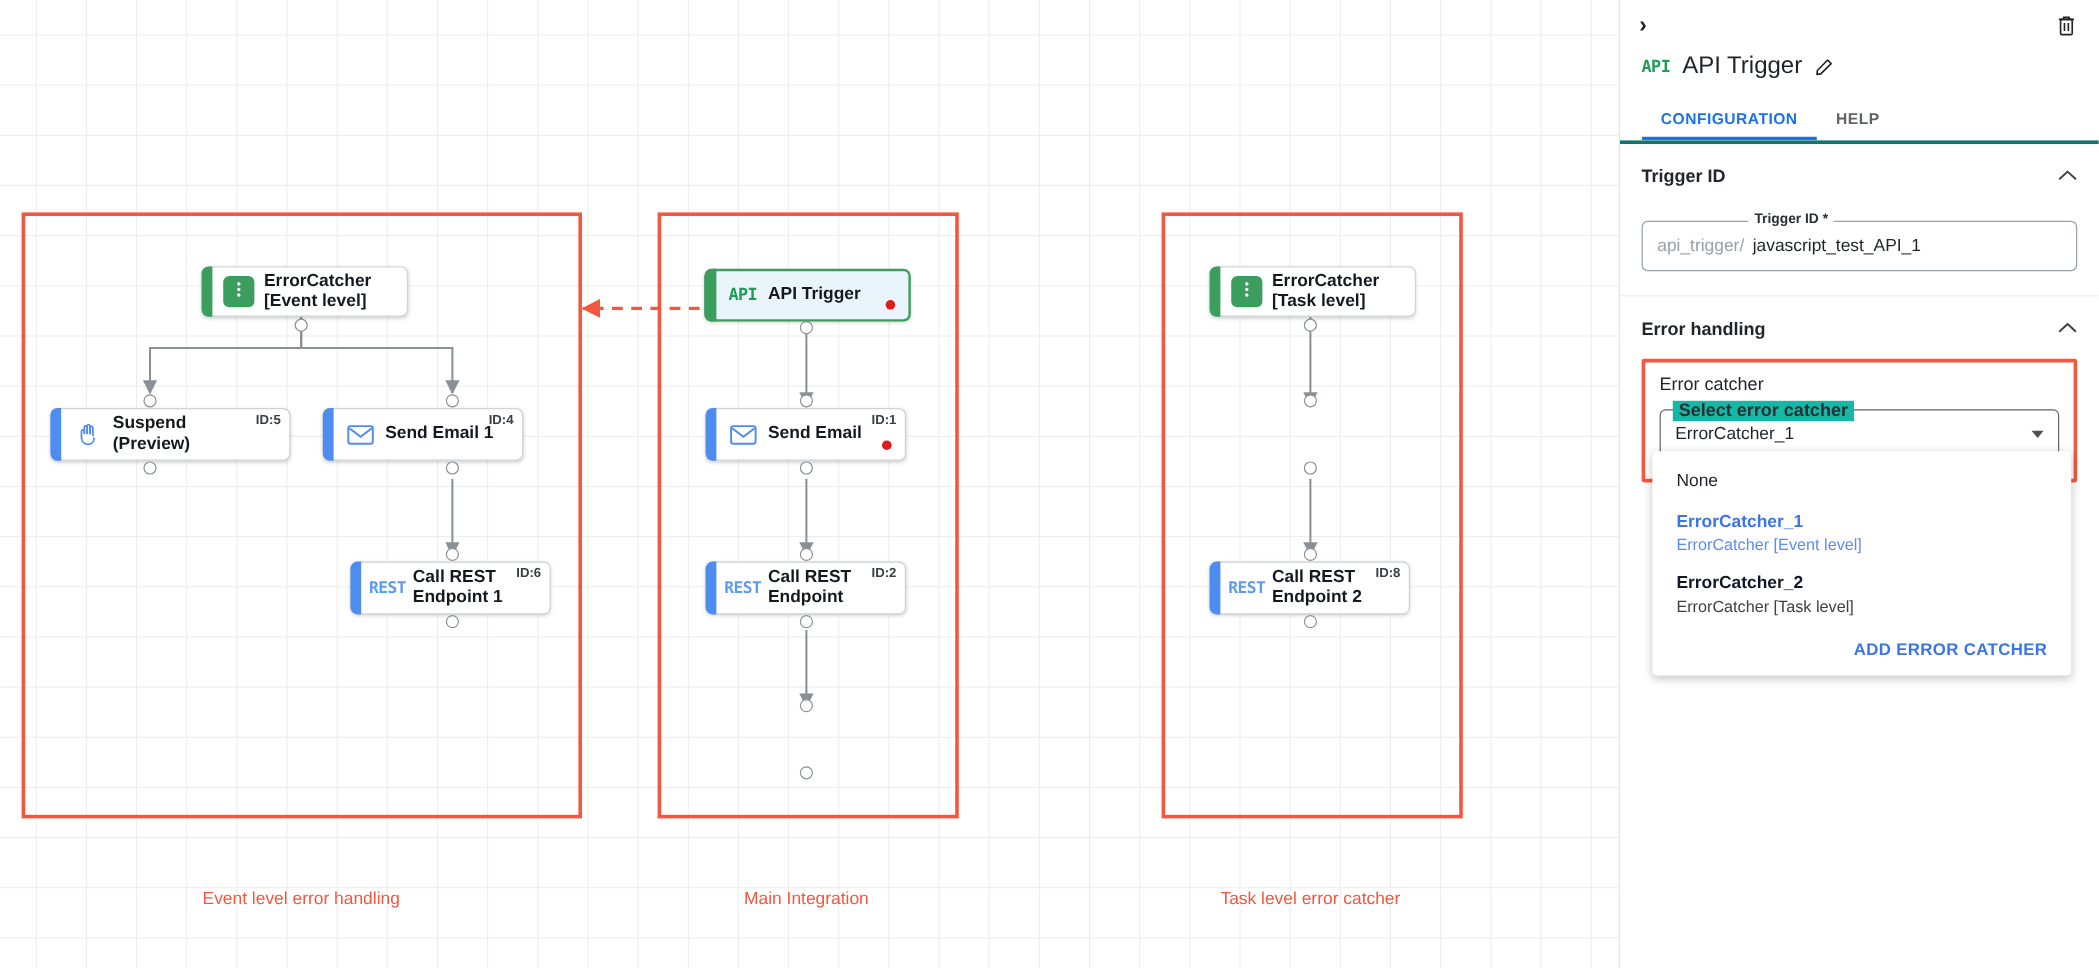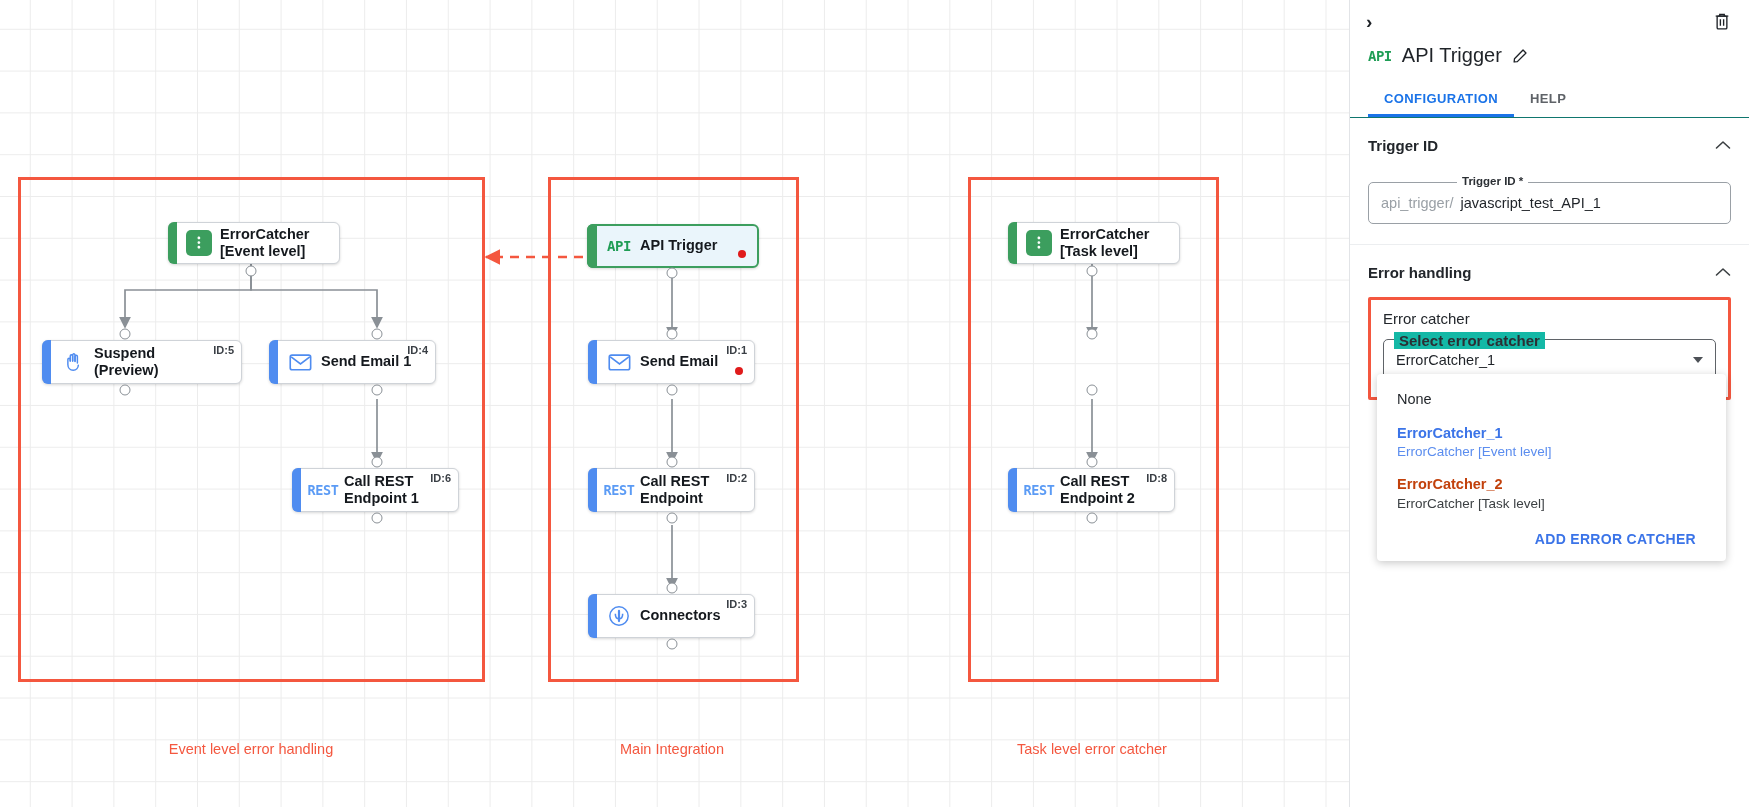--- a/index.html
+++ b/index.html
@@ -159,21 +159,21 @@
     display: flex; align-items: center; gap: 10px;
     padding: 2px 16px 10px 18px;
   }
   .panel-title {
     font-size: 20px; color: #1f2328; font-weight: 400;
   }
   .pencil { width: 16px; height: 16px; cursor: pointer; }
 
   .tabs {
     display: flex;
-    border-bottom: 1px solid #0f766e;
+    border-bottom: 3px solid #0f766e;
     padding-left: 18px;
     margin-top: 4px;
   }
   .tab {
     font-size: 13px; font-weight: 700;
     letter-spacing: .4px;
     padding: 10px 16px 11px 16px;
     color: #5f6368;
     cursor: pointer;
   }
@@ -248,30 +248,30 @@
   }
 
   
   .menu {
     position: absolute;
     left: 6px; right: 2px;
     top: 74px;
     background: #ffffff;
     box-shadow: 0 2px 8px rgba(0,0,0,.22);
     border-radius: 4px;
-    padding: 9px 10px 10px 0;
+    padding: 9px 0 10px 0;
     z-index: 30;
   }
   .menu-item { padding: 7px 20px; cursor: pointer; }
   .menu-item .mi-main { font-size: 14.5px; line-height: 1.35; }
   .menu-item .mi-sub  { font-size: 13.5px; line-height: 1.35; }
   .menu-item.plain   .mi-main { color: #1f2328; }
   .menu-item.sel     .mi-main { color: #3b74e8; font-weight: 700; }
   .menu-item.sel     .mi-sub  { color: #5b8def; }
-  .menu-item.normal  .mi-main { color: #c2410c; font-weight: 700; }
+  .menu-item.normal  .mi-main { color: #0f172a; font-weight: 700; }
   .menu-item.normal  .mi-sub  { color: #3c4043; }
   .menu-action {
     padding: 11px 20px 4px 20px;
     font-size: 14px; font-weight: 700;
     letter-spacing: .3px;
     color: #3b74e8;
     cursor: pointer;
     text-align: right;
   }
 </style>
@@ -397,32 +397,20 @@
       <div class="icon-box">
         <span class="rest-icon">REST</span>
       </div>
       <div class="label">Call REST
 Endpoint</div>
       <div class="idtag">ID:2</div>
     </div>
     <div class="port" style="left:672px; top:462px;"></div>
     <div class="port" style="left:672px; top:518px;"></div>
 
-    <div class="node blue" style="left:588px; top:594px; width:167px; height:44px;">
-      <div class="accent"></div>
-      <div class="icon-box">
-        <svg width="22" height="22" viewBox="0 0 24 24" fill="none" stroke="#4f8cf0" stroke-width="1.6">
-          <circle cx="12" cy="12" r="10"></circle>
-          <path d="M12 6.5 v11" stroke-width="2.4" stroke-linecap="round"></path>
-          <path d="M8 9.5 c0 4 1.6 5.6 4 5.6 s4-1.6 4-5.6" stroke-width="1.7"></path>
-        </svg>
-      </div>
-      <div class="label">Connectors</div>
-      <div class="idtag">ID:3</div>
-    </div>
     <div class="port" style="left:672px; top:588px;"></div>
     <div class="port" style="left:672px; top:644px;"></div>
 
     <div class="node green" style="left:1008px; top:222px; width:172px; height:42px;">
       <div class="accent"></div>
       <div class="icon-box">
         <div class="ec-icon">⁝</div>
       </div>
       <div class="label">ErrorCatcher
 [Task level]</div>

